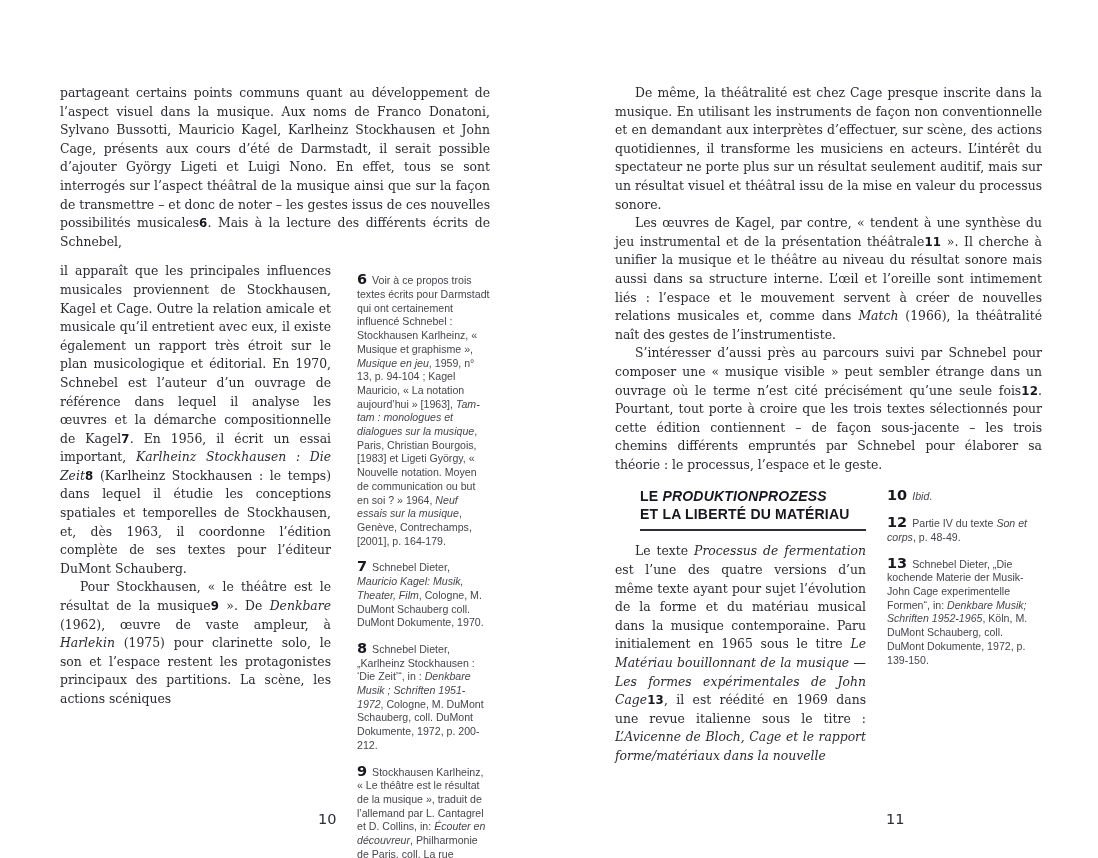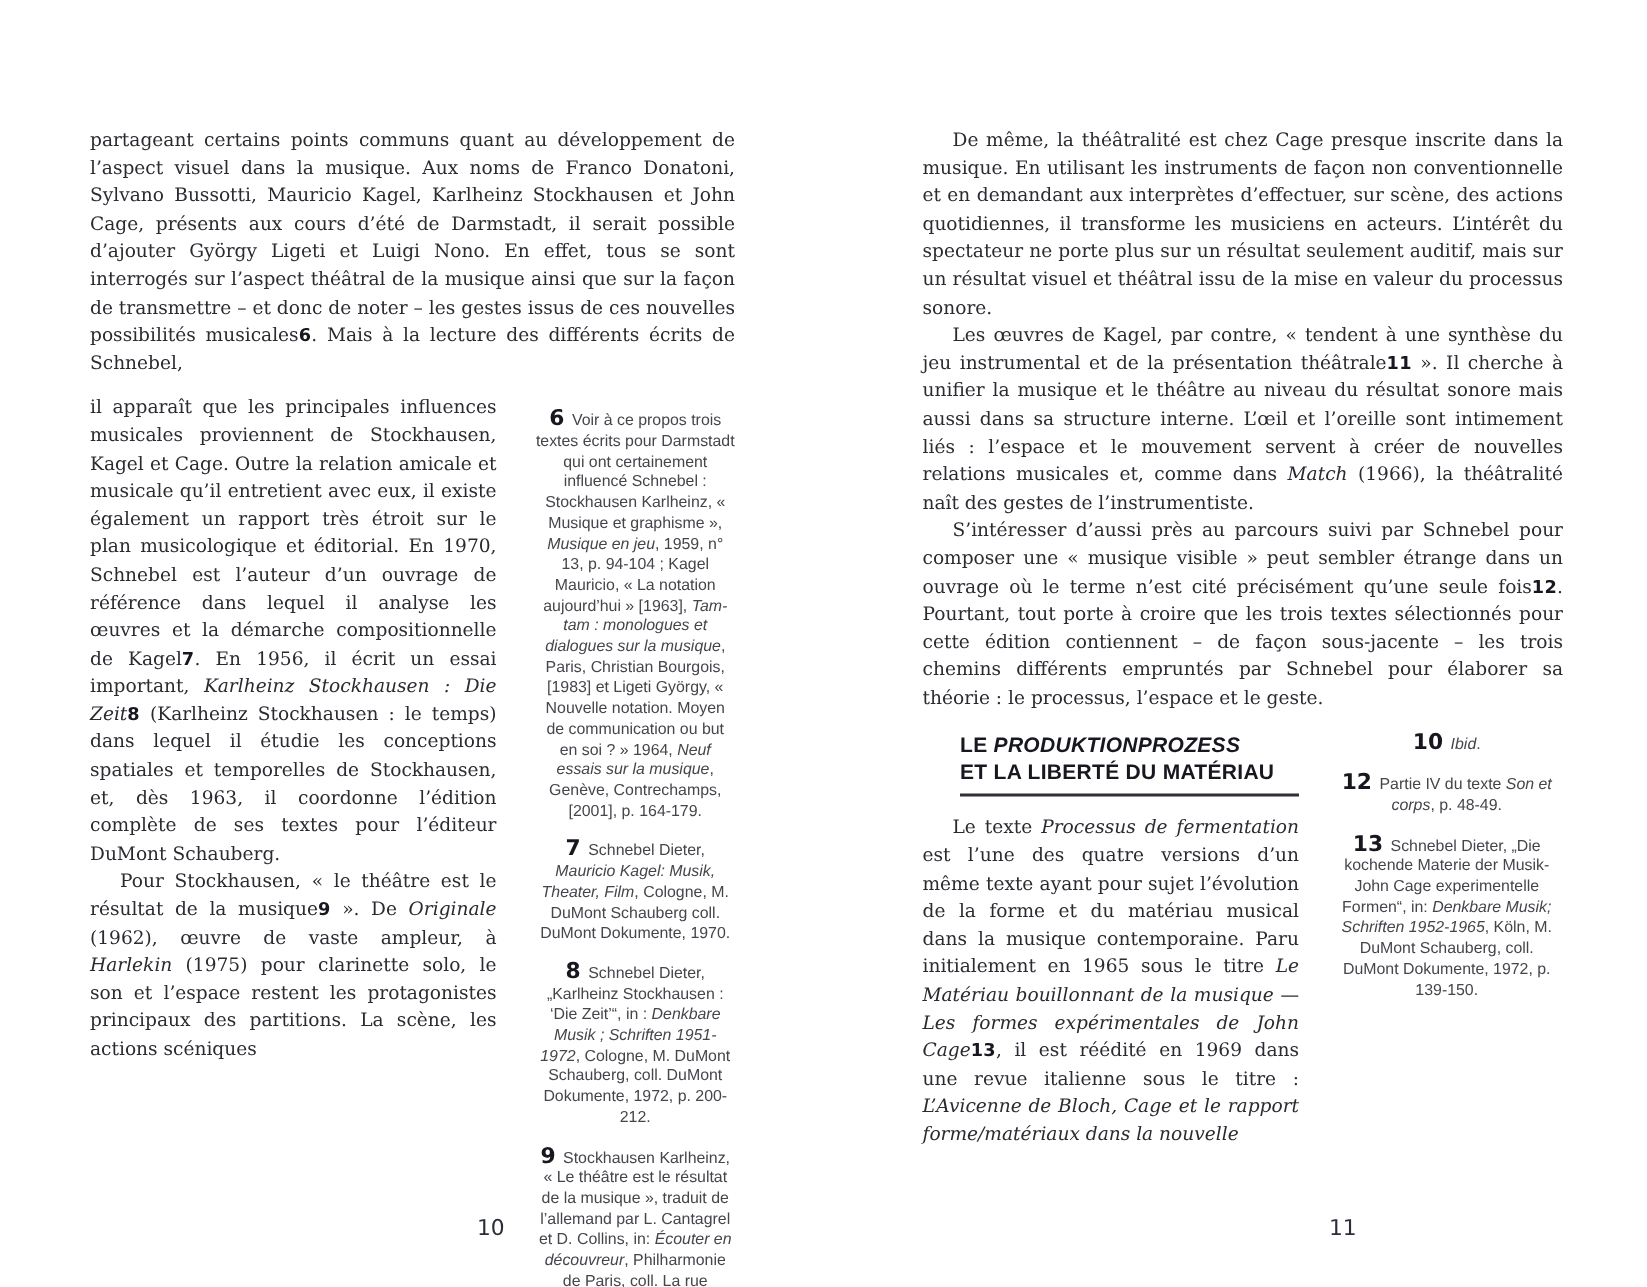--- a/index.html
+++ b/index.html
@@ -28,21 +28,21 @@
 
   .lower{display:flex;}
   .page-left .lower{margin-top:11px;gap:26px;}
   .page-right .lower{margin-top:14px;gap:21px;}
   .maincol{width:271px;flex:0 0 auto;}
   .maincol-r{width:251px;flex:0 0 auto;}
   .fncol{flex:0 0 auto;font-family:"Liberation Sans","DejaVu Sans",sans-serif;
     font-size:10.6px;line-height:13.7px;color:var(--fn-ink);text-align:left;}
   .page-left .fncol{width:133px;padding-top:12px;}
   .page-right .fncol{width:155px;padding-top:2px;}
-  .footnote{margin:0 0 13px 0;text-align:center;}
+  .footnote{margin:0 0 13px 0;}
   .fnnum{
     font-family:"DejaVu Sans",sans-serif;font-weight:700;font-size:14.5px;
     color:var(--num-ink);margin-right:5px;line-height:10px;
   }
   .fnref{
     font-family:"DejaVu Sans",sans-serif;font-weight:700;font-size:11.8px;
     color:var(--num-ink);letter-spacing:.2px;
   }
   .heading{
     font-family:"Liberation Sans","DejaVu Sans",sans-serif;
@@ -62,21 +62,21 @@
 </head>
 <body>
 
 <div>
 
   <section class="page page-left">
     <div class="serif">partageant certains points communs quant au développement de l’aspect visuel dans la musique. Aux noms de Franco Donatoni, Sylvano Bussotti, Mauricio Kagel, Karlheinz Stockhausen et John Cage, présents aux cours d’été de Darmstadt, il serait possible d’ajouter György Ligeti et Luigi Nono. En effet, tous se sont interrogés sur l’aspect théâtral de la musique ainsi que sur la façon de transmettre – et donc de noter – les gestes issus de ces nouvelles possibilités musicales<span class="fnref">6</span>. Mais à la lecture des différents écrits de Schnebel,</div>
     <div class="lower">
       <div class="maincol serif">
           <p class="">il apparaît que les principales influences musicales proviennent de Stockhausen, Kagel et Cage. Outre la relation amicale et musicale qu’il entretient avec eux, il existe également un rapport très étroit sur le plan musicologique et éditorial. En 1970, Schnebel est l’auteur d’un ouvrage de référence dans lequel il analyse les œuvres et la démarche compositionnelle de Kagel<span class="fnref">7</span>. En 1956, il écrit un essai important, <i>Karlheinz Stockhausen : Die Zeit</i><span class="fnref">8</span> (Karlheinz Stockhausen : le temps) dans lequel il étudie les conceptions spatiales et temporelles de Stockhausen, et, dès 1963, il coordonne l’édition complète de ses textes pour l’éditeur DuMont Schauberg.</p>
-          <p class="ind">Pour Stockhausen, « le théâtre est le résultat de la musique<span class="fnref">9</span> ». De <i>Originale</i> (1962), œuvre de vaste ampleur, à <i>Harlekin</i> (1975) pour clarinette solo, le son et l’espace restent les protagonistes principaux des partitions. La scène, les actions scéniques</p>
+          <p class="ind">Pour Stockhausen, « le théâtre est le résultat de la musique<span class="fnref">9</span> ». De <i>Denkbare</i> (1962), œuvre de vaste ampleur, à <i>Harlekin</i> (1975) pour clarinette solo, le son et l’espace restent les protagonistes principaux des partitions. La scène, les actions scéniques</p>
         </div>
       <aside class="fncol">
           <div class="footnote"><span class="fnnum">6</span><span>Voir à ce propos trois textes écrits pour Darmstadt qui ont certainement influencé Schnebel : Stockhausen Karlheinz, « Musique et graphisme », <i>Musique en jeu</i>, 1959, n° 13, p. 94-104 ; Kagel Mauricio, « La notation aujourd’hui » [1963], <i>Tam-tam : monologues et dialogues sur la musique</i>, Paris, Christian Bourgois, [1983] et Ligeti György, « Nouvelle notation. Moyen de communication ou but en soi ? » 1964, <i>Neuf essais sur la musique</i>, Genève, Contrechamps, [2001], p. 164-179.</span></div>
           <div class="footnote"><span class="fnnum">7</span><span>Schnebel Dieter, <i>Mauricio Kagel: Musik, Theater, Film</i>, Cologne, M. DuMont Schauberg coll. DuMont Dokumente, 1970.</span></div>
           <div class="footnote"><span class="fnnum">8</span><span>Schnebel Dieter, „Karlheinz Stockhausen : ‘Die Zeit’“, in : <i>Denkbare Musik ; Schriften 1951-1972</i>, Cologne, M. DuMont Schauberg, coll. DuMont Dokumente, 1972, p. 200-212.</span></div>
           <div class="footnote"><span class="fnnum">9</span><span>Stockhausen Karlheinz, « Le théâtre est le résultat de la musique », traduit de l’allemand par L. Cantagrel et D. Collins, in: <i>Écouter en découvreur</i>, Philharmonie de Paris, coll. La rue musicale, 2016, p. 259-272.</span></div>
         </aside>
     </div>
     <div class="pagenum">10</div>
   </section>

